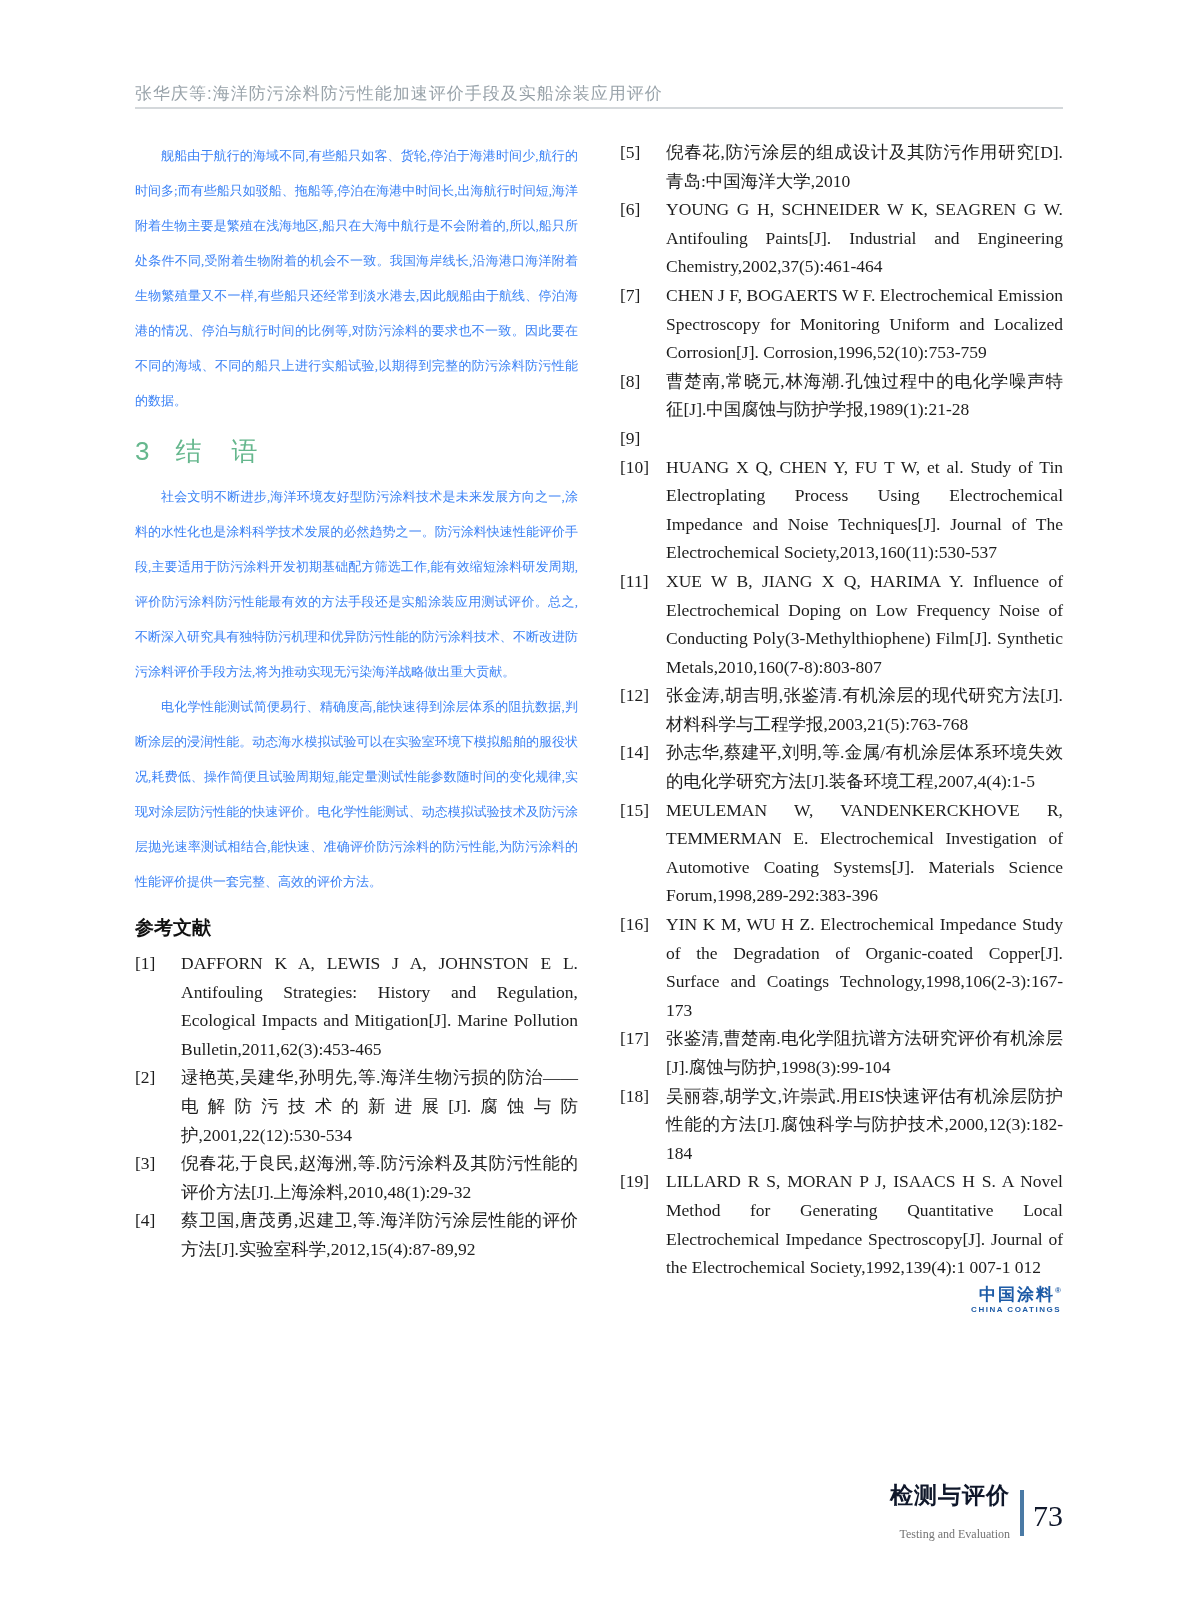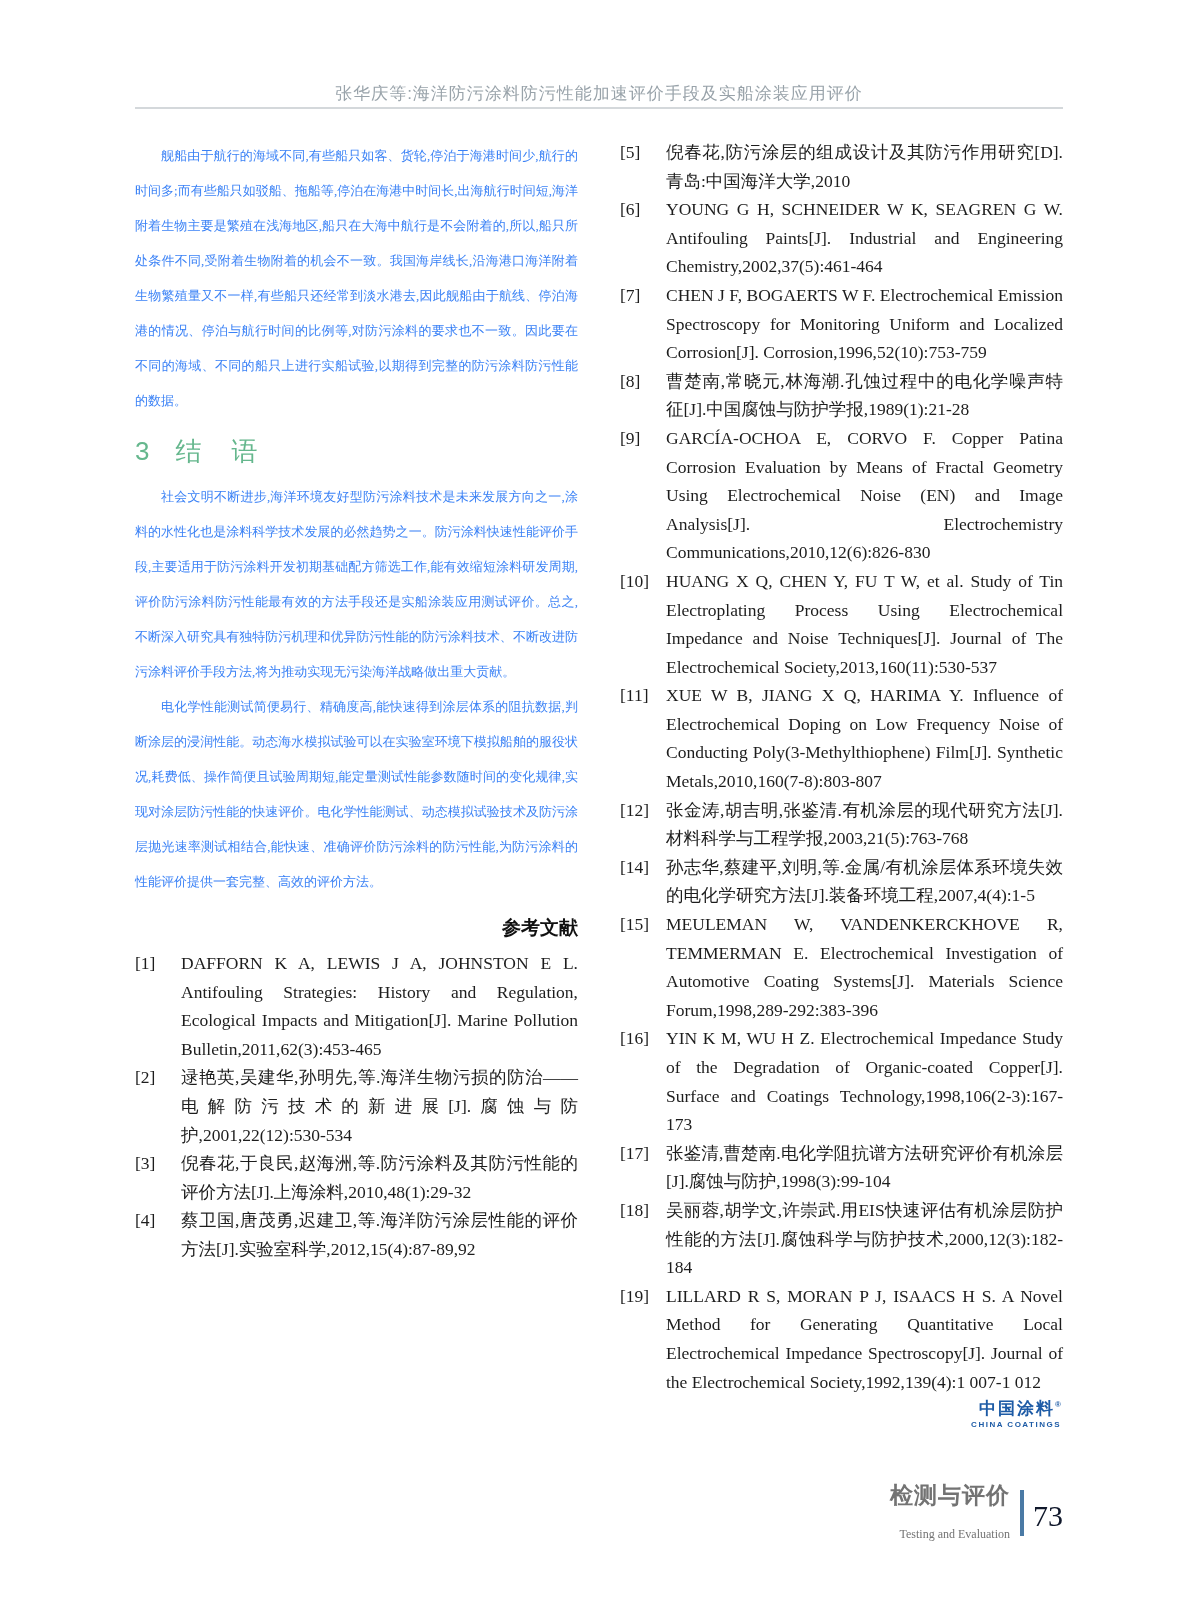--- a/index.html
+++ b/index.html
@@ -10,21 +10,21 @@
     font-family:"Liberation Serif","DejaVu Serif",serif;
     color:#1d1d1d;
     position:relative;
     overflow:hidden;
   }
   .page { position:absolute; inset:0; }
 
   
   .running-header {
     position:absolute; top:82px; left:135px; right:124px;
-    text-align:center;
+    text-align:left;
     font-family:"Liberation Sans","DejaVu Sans",sans-serif;
     font-size:17px; color:#99a3aa; letter-spacing:1px;
     white-space:nowrap;
   }
   .header-rule {
     position:absolute; top:107px; left:135px; right:124px;
     height:2px; background:#d4d8db;
   }
 
   
@@ -46,21 +46,21 @@
     font-family:"Liberation Sans","DejaVu Sans",sans-serif;
     font-weight:500;
     font-size:26px; color:#65b78d;
     display:flex; align-items:baseline;
   }
   .sec-num { margin-right:26px; }
   .sec-title { letter-spacing:2px; }
 
   .refs-title {
     margin:16px 0 8px 0;
-    text-align:right;
+    text-align:left;
     font-family:"Liberation Sans","DejaVu Sans",sans-serif;
     font-size:19px; font-weight:700; color:#111;
   }
 
   .ref {
     display:flex;
     font-size:17.5px; line-height:28.6px;
     color:#1d1d1d;
   }
   .ref-label { flex:0 0 46px; }
@@ -80,21 +80,21 @@
   
   .footer {
     position:absolute; right:124px; bottom:58px;
     display:flex; align-items:center;
   }
   .footer-labels {
     display:flex; flex-direction:column; align-items:flex-end;
   }
   .footer-cn {
     font-family:"Liberation Sans","DejaVu Sans",sans-serif;
-    font-size:23px; font-weight:700; color:#737373; letter-spacing:1px;
+    font-size:23px; font-weight:700; color:#0f172a; letter-spacing:1px;
     line-height:24px;
   }
   .footer-en {
     font-size:12px; color:#737373; margin-top:20px;
     font-family:"Liberation Serif","DejaVu Serif",serif;
   }
   .footer-bar {
     width:4px; height:46px; background:#4a7aa5;
     margin:0 9px 0 10px;
   }
@@ -156,21 +156,20 @@
       <div class="ref">
         <span class="ref-label">[7]</span>
         <span class="ref-text">CHEN J F, BOGAERTS W F. Electrochemical Emission Spectroscopy for Monitoring Uniform and Localized Corrosion[J]. Corrosion,1996,52(10):753-759</span>
       </div>
       <div class="ref">
         <span class="ref-label">[8]</span>
         <span class="ref-text">曹楚南,常晓元,林海潮.孔蚀过程中的电化学噪声特征[J].中国腐蚀与防护学报,1989(1):21-28</span>
       </div>
       <div class="ref">
         <span class="ref-label">[9]</span>
-        <span class="ref-text">GARCÍA-OCHOA E, CORVO F. Copper Patina Corrosion Evaluation by Means of Fractal Geometry Using Electrochemical Noise (EN) and Image Analysis[J]. Electrochemistry Communications,2010,12(6):826-830</span>
       </div>
       <div class="ref">
         <span class="ref-label">[10]</span>
         <span class="ref-text">HUANG X Q, CHEN Y, FU T W, et al. Study of Tin Electroplating Process Using Electrochemical Impedance and Noise Techniques[J]. Journal of The Electrochemical Society,2013,160(11):530-537</span>
       </div>
       <div class="ref">
         <span class="ref-label">[11]</span>
         <span class="ref-text">XUE W B, JIANG X Q, HARIMA Y. Influence of Electrochemical Doping on Low Frequency Noise of Conducting Poly(3-Methylthiophene) Film[J]. Synthetic Metals,2010,160(7-8):803-807</span>
       </div>
       <div class="ref">

